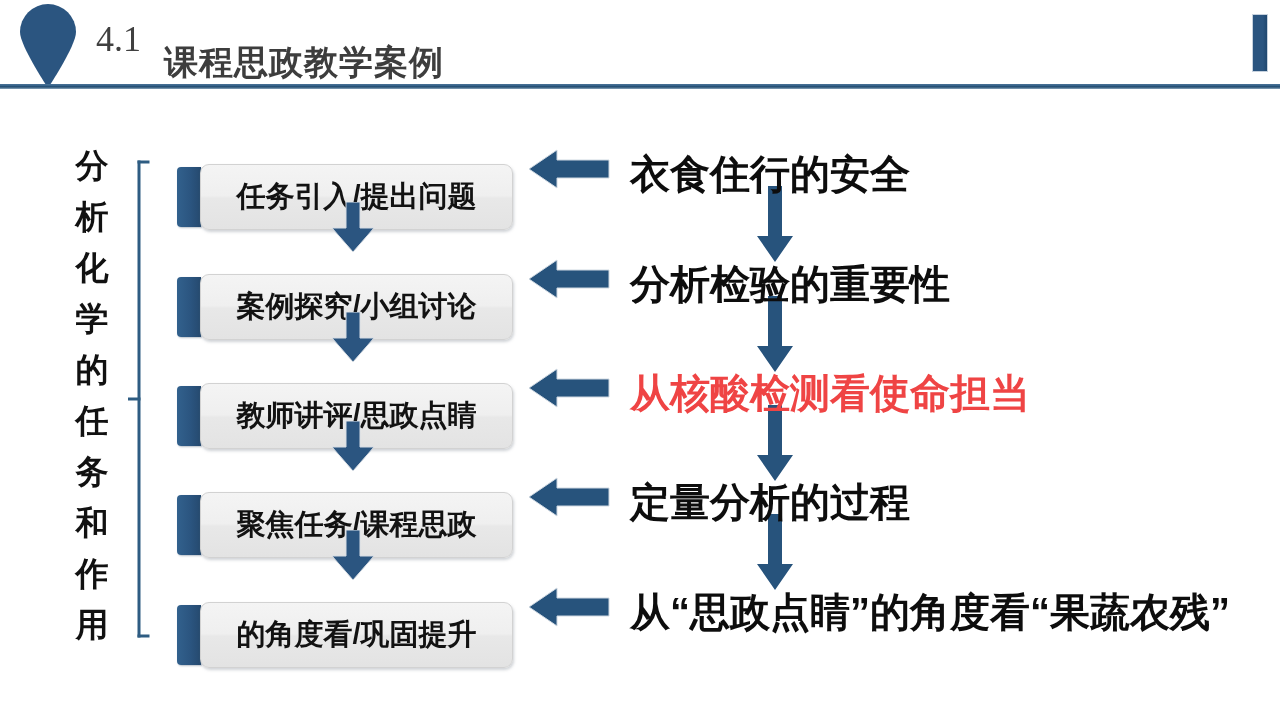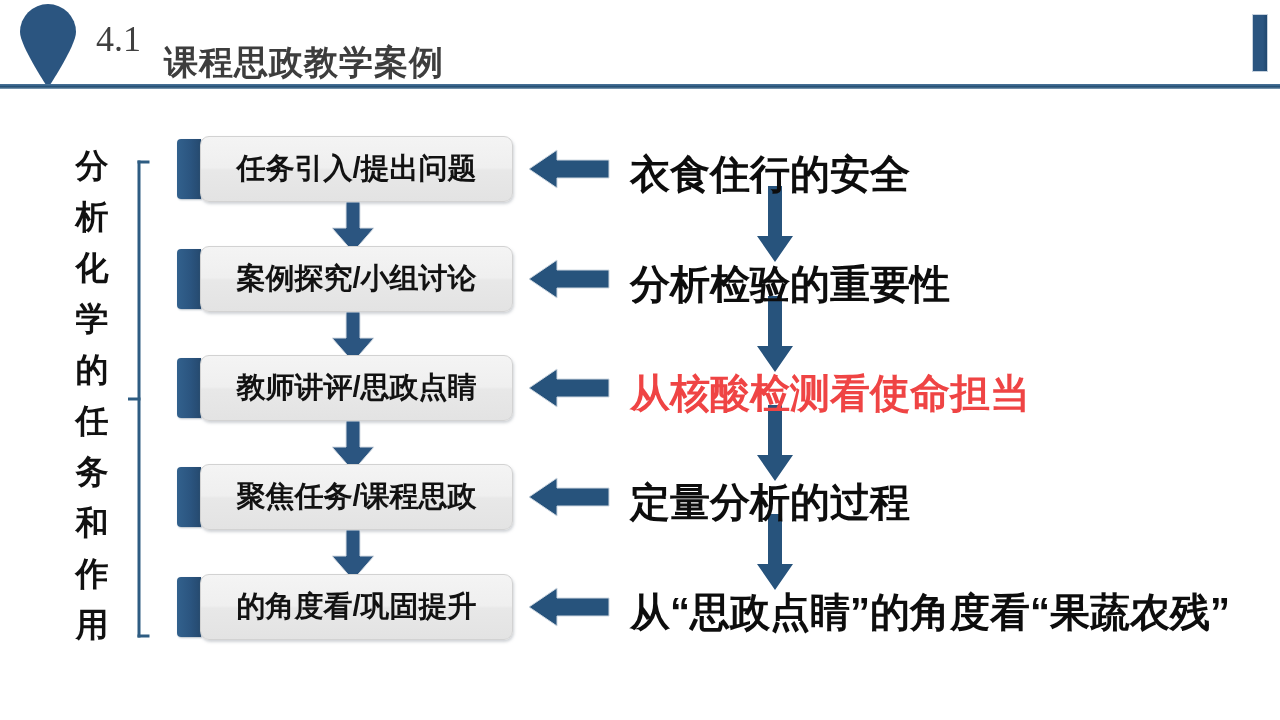--- a/index.html
+++ b/index.html
@@ -101,20 +101,21 @@
     width: 22px;
     height: 478px;
   }
 
   
   .flow-step {
     position: absolute;
     left: 177px;
     width: 336px;
     height: 66px;
+    margin-top: 28px;
   }
   .flow-tab {
     position: absolute;
     left: 0;
     top: 3px;
     width: 24px;
     height: 60px;
     background: linear-gradient(to right, #32618d 0%, #2b5580 55%, #25496e 100%);
     border-radius: 4px 0 0 4px;
     box-shadow: 1px 1px 2px rgba(90,110,130,0.45);

